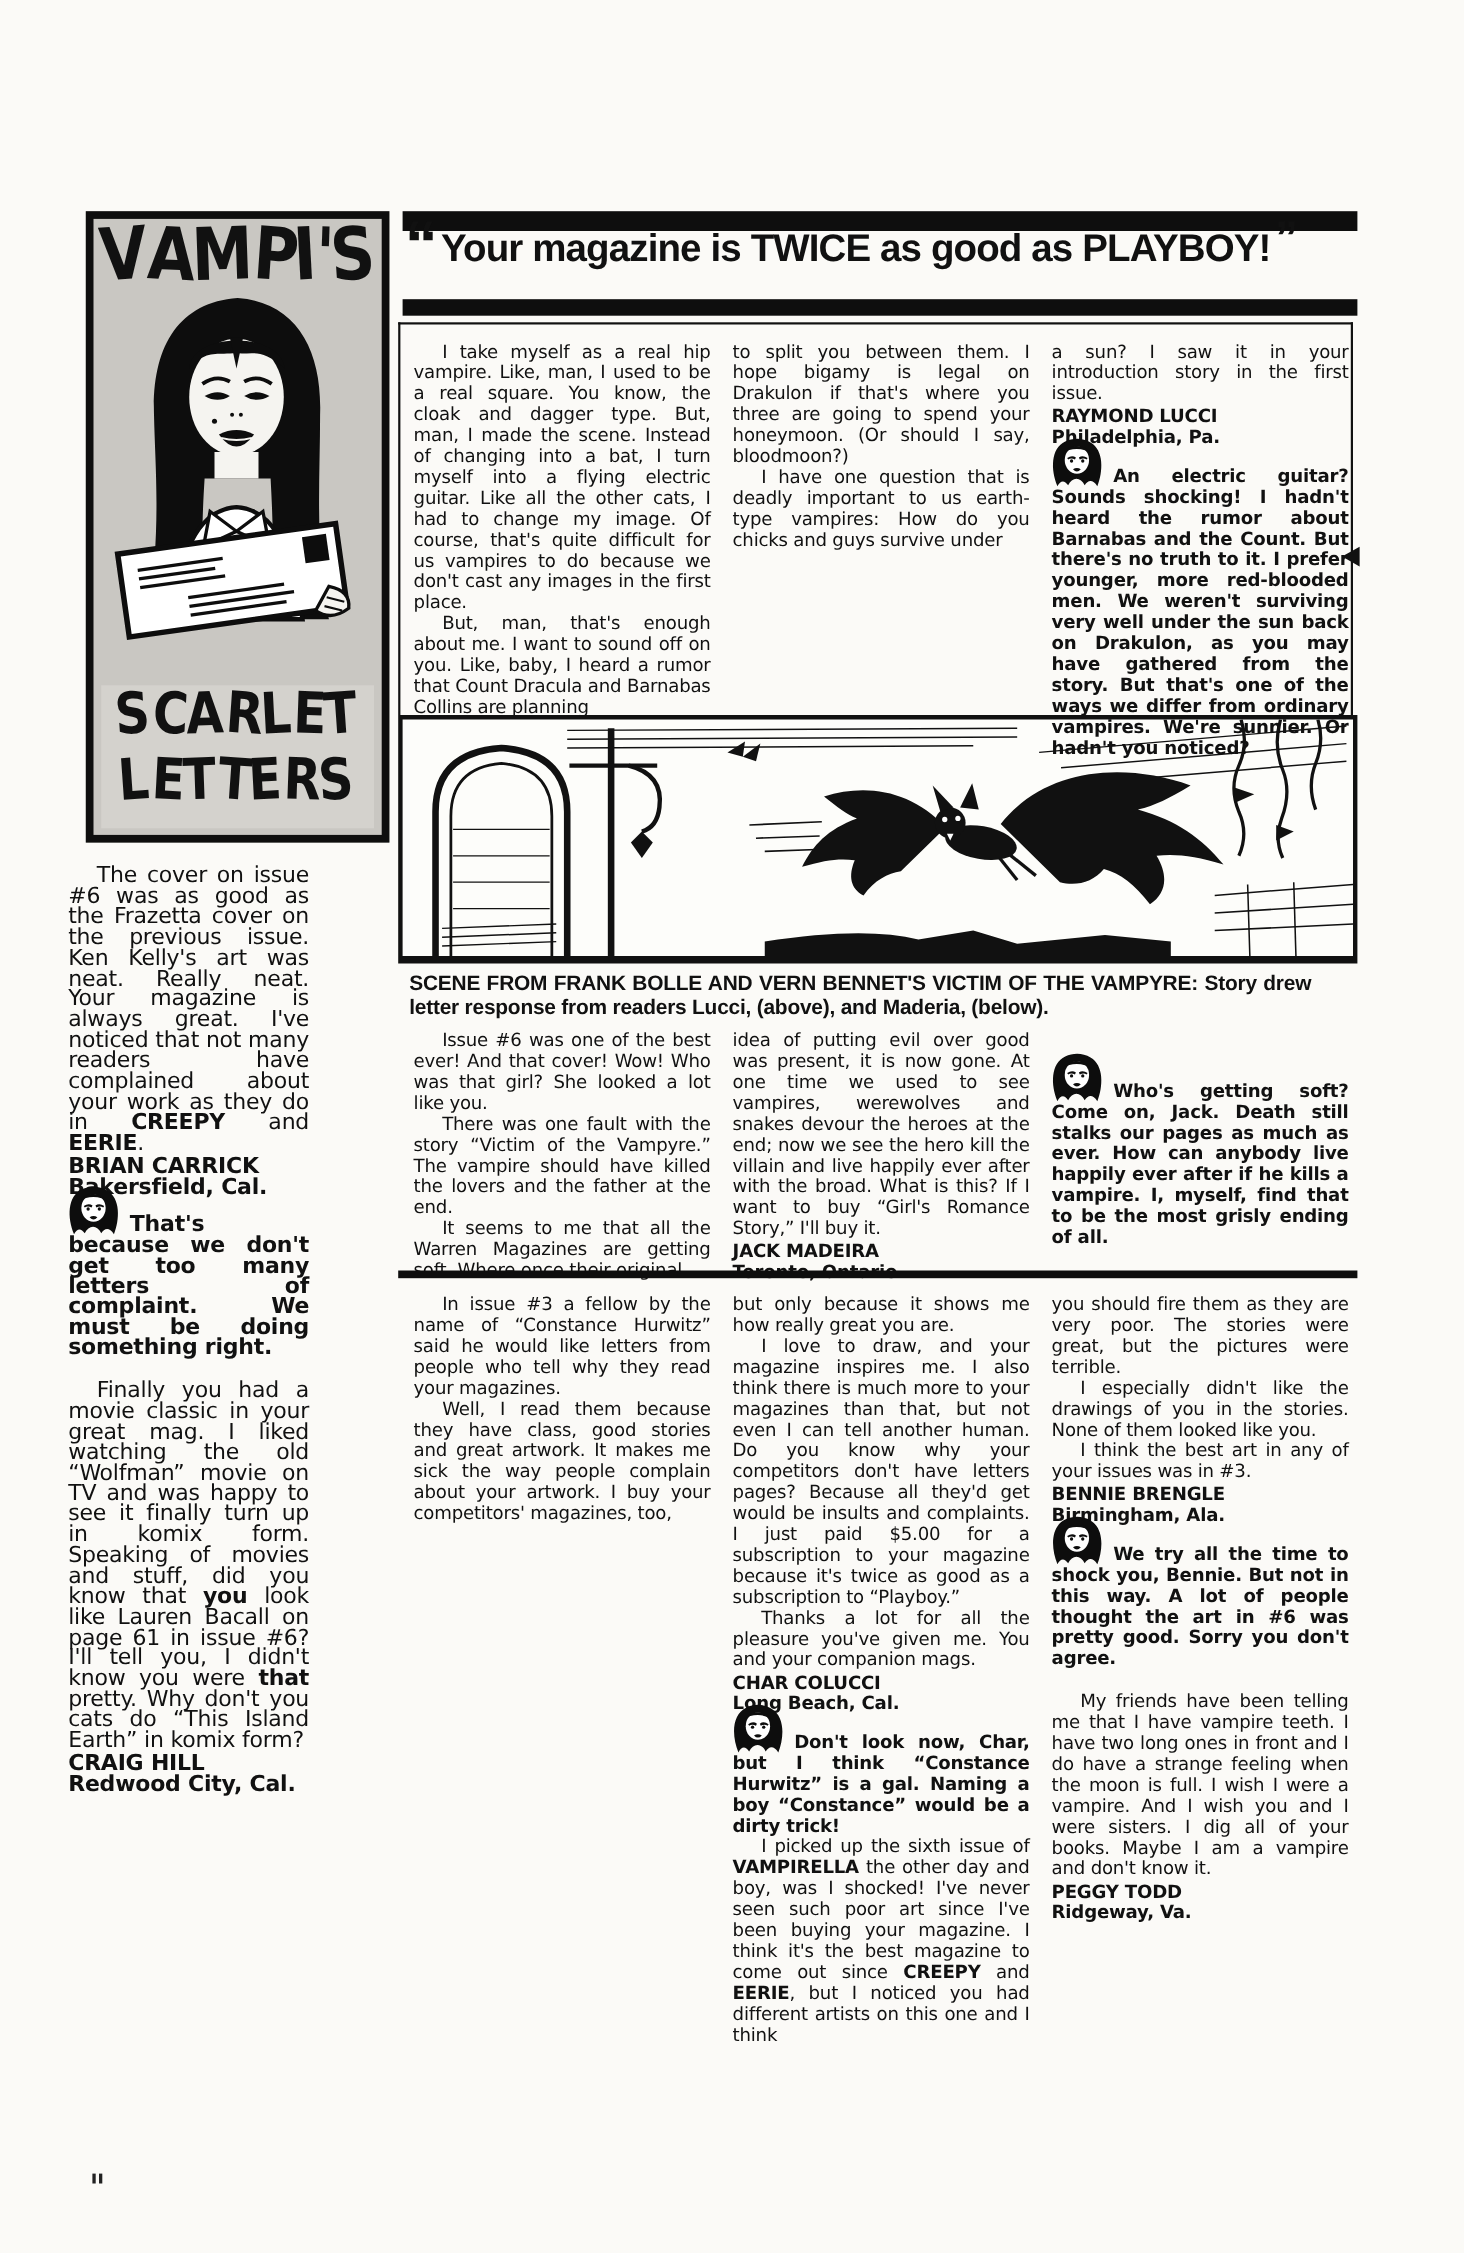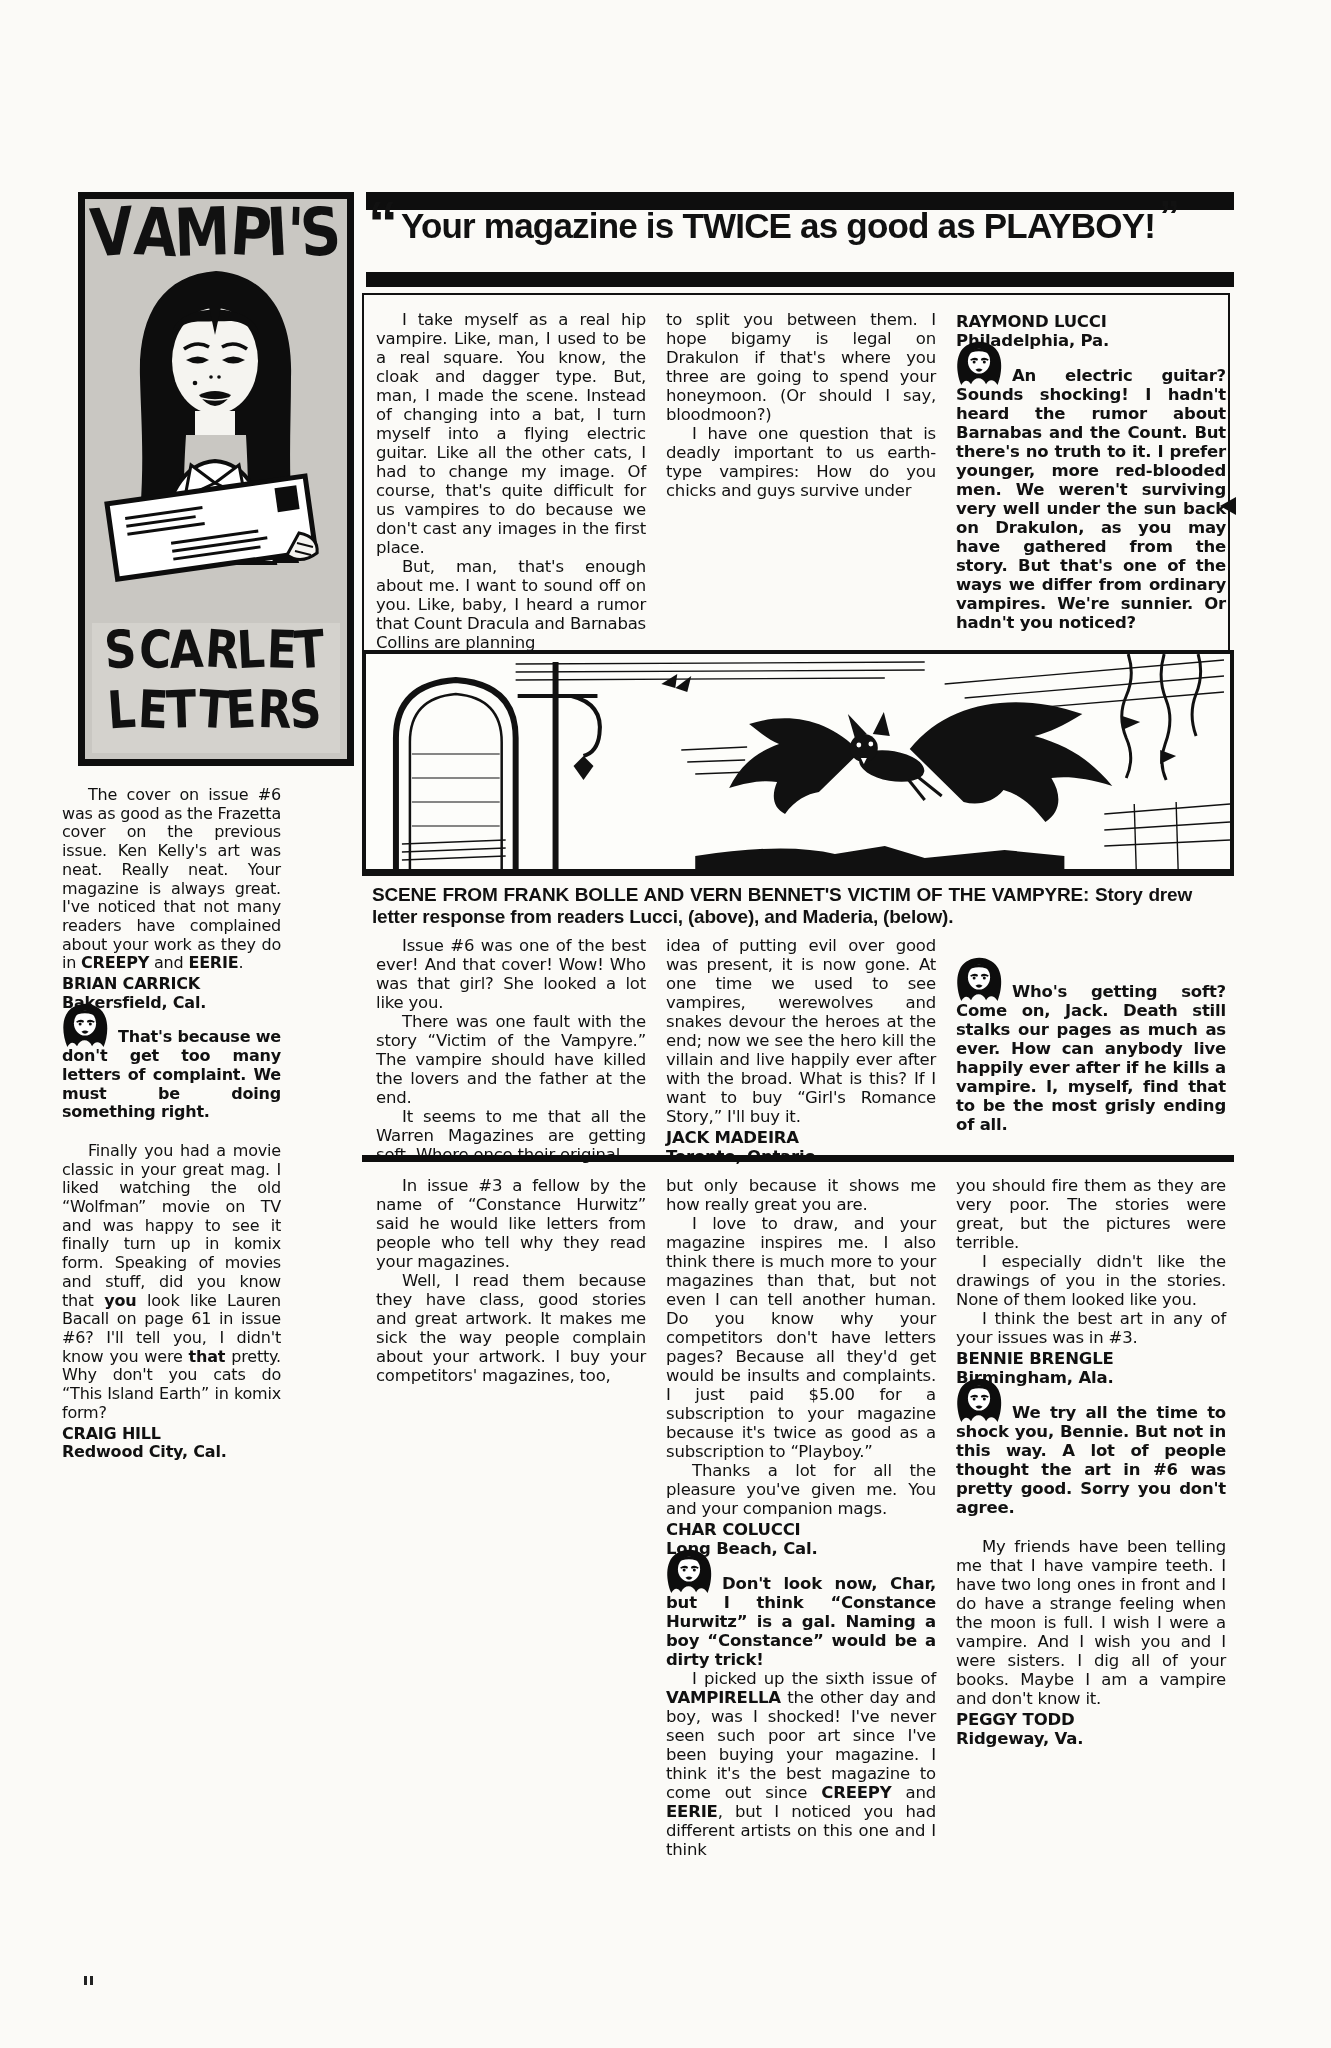--- a/index.html
+++ b/index.html
@@ -25,21 +25,21 @@
   .topbox{position:absolute;left:362px;top:293px;width:868px;height:357px;border:2.5px solid #111;border-bottom:none;box-sizing:border-box;}
   .illus{position:absolute;left:362px;top:650px;width:872px;height:226px;border:4px solid #111;border-bottom:7px solid #111;box-sizing:border-box;background:#fdfdfa;}
   .illus svg{width:100%;height:100%;display:block;}
   .caption{position:absolute;left:372px;top:884px;width:820px;font-family:"Liberation Sans",sans-serif;font-weight:bold;font-size:19px;line-height:21.5px;text-align:justify;letter-spacing:-0.2px;}
   .pointer-arrow{position:absolute;left:1220px;top:497px;width:0;height:0;border-right:16px solid #111;border-top:9px solid transparent;border-bottom:9px solid transparent;}
 
   
   .col{position:absolute;width:270px;font-size:16.5px;line-height:19px;text-align:justify;letter-spacing:-0.2px;}
   .c1{left:376px;} .c2{left:666px;} .c3{left:956px;}
   .top-s{top:310px;} .mid-s{top:936px;} .bot-s{top:1176px;}
-  .rail{position:absolute;left:62px;top:786px;width:219px;font-size:16px;line-height:18.7px;text-align:justify;letter-spacing:-0.2px;}
+  .rail{position:absolute;left:62px;top:786px;width:219px;font-size:20px;line-height:18.7px;text-align:justify;letter-spacing:-0.2px;}
   .para{margin:0;text-indent:26px;}
   .para.ni{text-indent:0;}
   .para.gap{margin-top:20px;}
   .sig{margin:2px 0 0;font-weight:bold;}
   .reply{margin:16px 0 0;font-weight:bold;text-indent:0;}
   .reply.pad{margin-top:46px;}
   .vicon{float:left;width:56px;height:18px;position:relative;}
   .vicon svg{position:absolute;left:-4px;top:-26px;}
   b{font-weight:bold;}
 
@@ -191,20 +191,21 @@
 
   <div class="col c1 top-s" id="top1">
       <p class="para">I take myself as a real hip vampire. Like, man, I used to be a real square. You know, the cloak and dagger type. But, man, I made the scene. Instead of changing into a bat, I turn myself into a flying electric guitar. Like all the other cats, I had to change my image. Of course, that's quite difficult for us vampires to do because we don't cast any images in the first place.</p>
       <p class="para">But, man, that's enough about me. I want to sound off on you. Like, baby, I heard a rumor that Count Dracula and Barnabas Collins are planning</p>
     </div>
   <div class="col c2 top-s" id="top2">
       <p class="para ni">to split you between them. I hope bigamy is legal on Drakulon if that's where you three are going to spend your honeymoon. (Or should I say, bloodmoon?)</p>
       <p class="para">I have one question that is deadly important to us earth-type vampires: How do you chicks and guys survive under</p>
     </div>
   <div class="col c3 top-s" id="top3">
+      <p class="para ni">a sun? I saw it in your introduction story in the first issue.</p>
       <p class="sig"><span>RAYMOND LUCCI</span><br><span>Philadelphia, Pa.</span></p>
       <p class="reply"><span class="vicon">
           <svg viewBox="0 0 60 52" width="54" height="46">
             <path d="M10,51 C3,34 3,12 18,5 C26,1 36,1 44,6 C58,14 57,36 51,51 C46,43 41,45 38,50 C34,41 25,41 21,50 C17,44 13,45 10,51 Z" fill="#0d0d0d"></path>
             <ellipse cx="30" cy="24" rx="12.5" ry="14" fill="#fff"></ellipse>
             <path d="M16,17 C21,7 40,7 45,18 C38,11 23,11 16,17 Z" fill="#0d0d0d"></path>
             <path d="M20,22 q5,-3.5 9,-0.5 l-1,2 q-4,-2 -7,0 Z" fill="#0d0d0d"></path>
             <path d="M32,21.5 q4,-3 9,0.5 l-1,1.5 q-3,-2 -7,0 Z" fill="#0d0d0d"></path>
             <circle cx="24.5" cy="25" r="1.7" fill="#0d0d0d"></circle>
             <circle cx="36" cy="25" r="1.7" fill="#0d0d0d"></circle>

